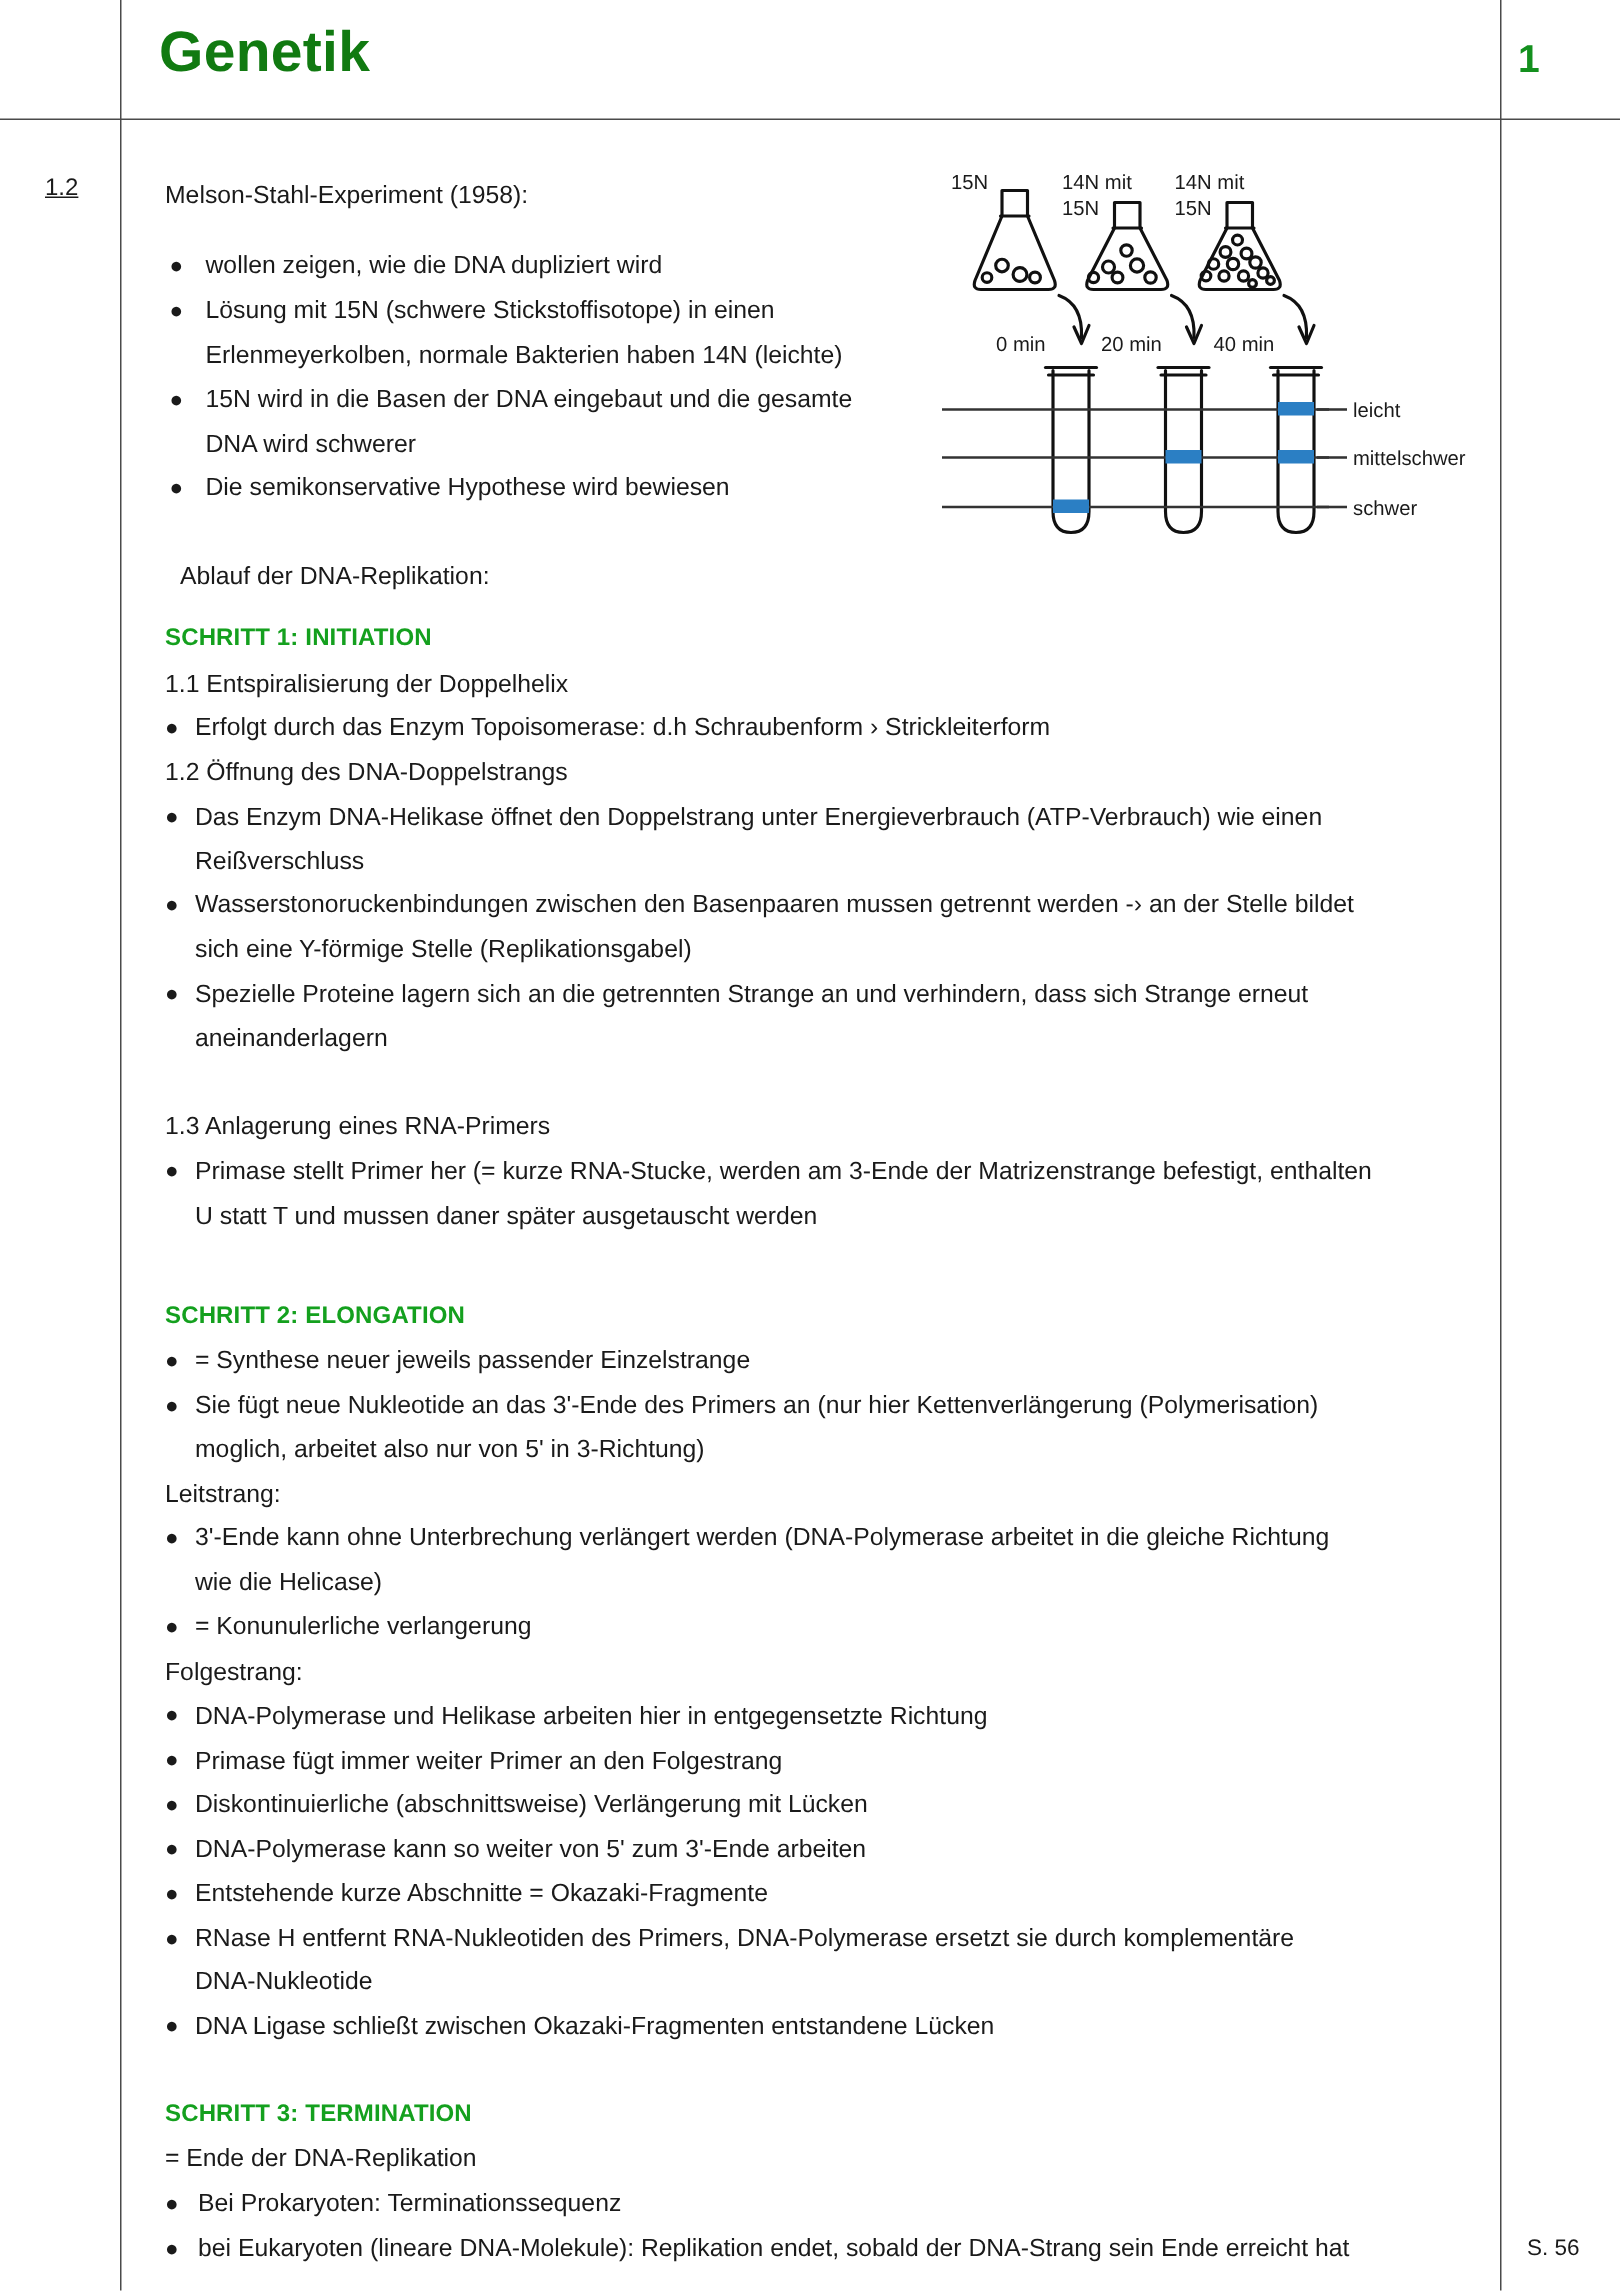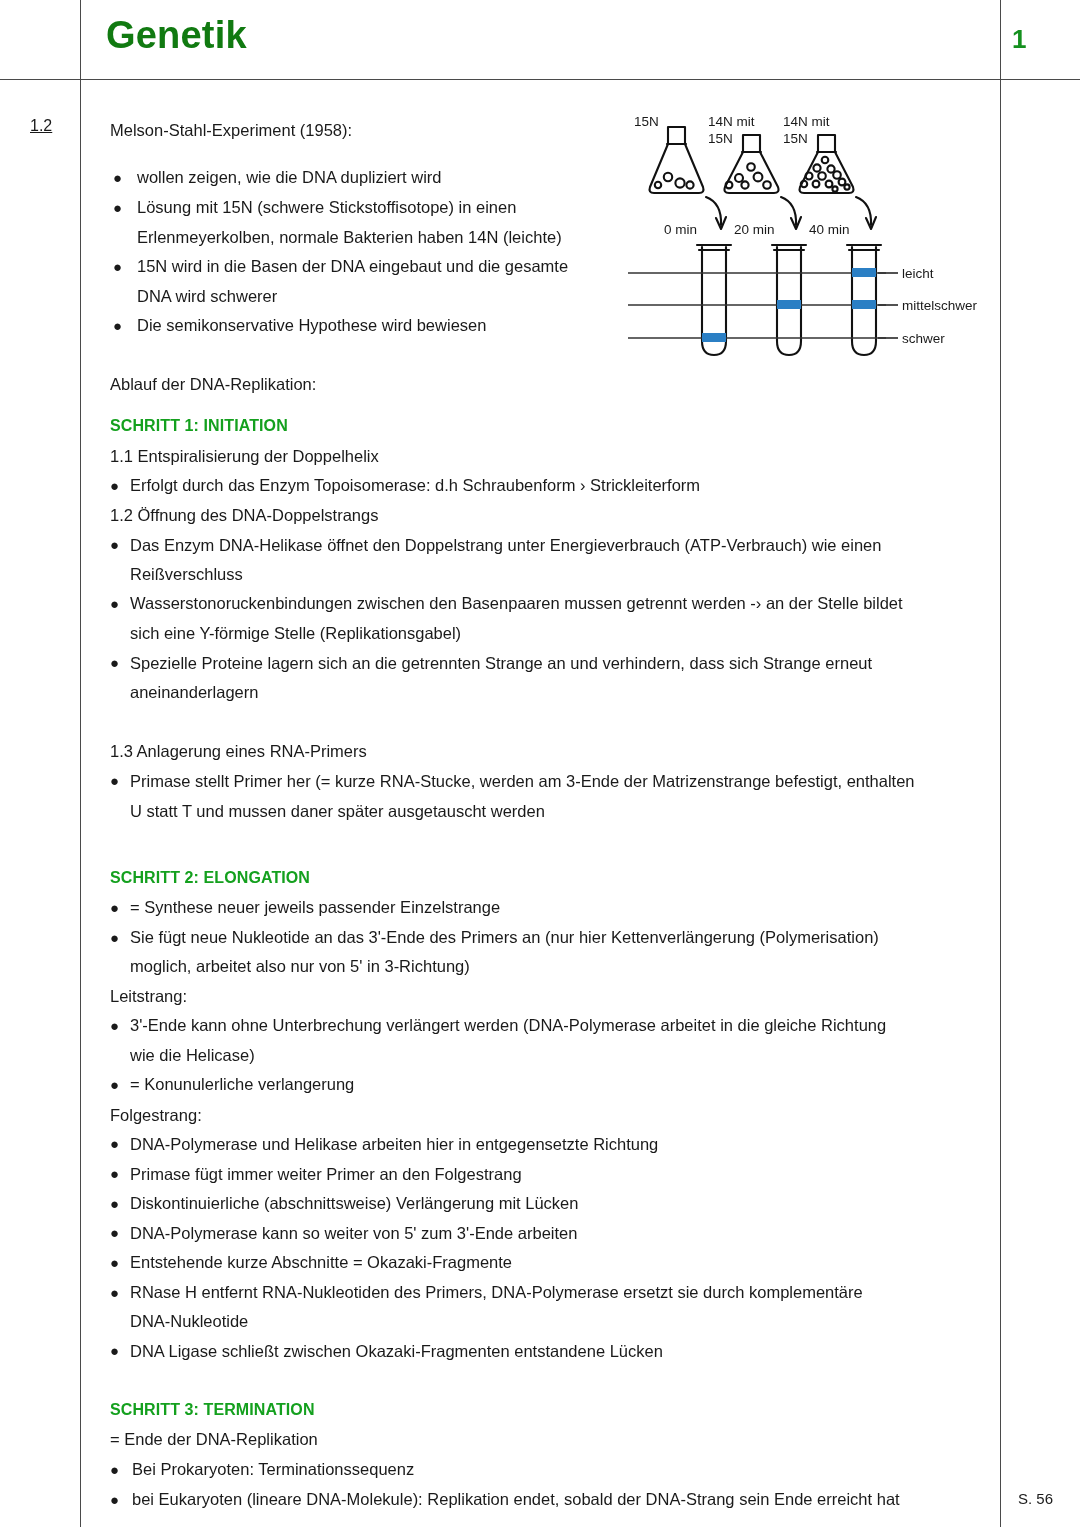--- a/index.html
+++ b/index.html
@@ -76,21 +76,21 @@
   <div class="ln" style="left:137px;top:199px;">Lösung mit 15N (schwere Stickstoffisotope) in einen</div>
   <div class="ln" style="left:137px;top:229px;text-align:center;">Erlenmeyerkolben, normale Bakterien haben 14N (leichte)</div>
 
   <div class="bullet" style="left:113px;top:259px;">●</div>
   <div class="ln" style="left:137px;top:258px;">15N wird in die Basen der DNA eingebaut und die gesamte</div>
   <div class="ln" style="left:137px;top:288px;">DNA wird schwerer</div>
 
   <div class="bullet" style="left:113px;top:318px;">●</div>
   <div class="ln" style="left:137px;top:317px;">Die semikonservative Hypothese wird bewiesen</div>
 
-  <div class="ln" style="left:110px;top:376px;">Ablauf der DNA-Replikation:</div>
+  <div class="ln" style="left:120px;top:376px;">Ablauf der DNA-Replikation:</div>
 
   <div class="ln green" style="left:110px;top:418px;">SCHRITT 1: INITIATION</div>
 
   <div class="ln" style="left:110px;top:448px;">1.1 Entspiralisierung der Doppelhelix</div>
   <div class="bullet" style="left:110px;top:478px;">●</div>
   <div class="ln" style="left:130px;top:477px;">Erfolgt durch das Enzym Topoisomerase: d.h Schraubenform › Strickleiterform</div>
 
   <div class="ln" style="left:110px;top:507px;">1.2 Öffnung des DNA-Doppelstrangs</div>
 
   <div class="bullet" style="left:110px;top:537px;">●</div>

